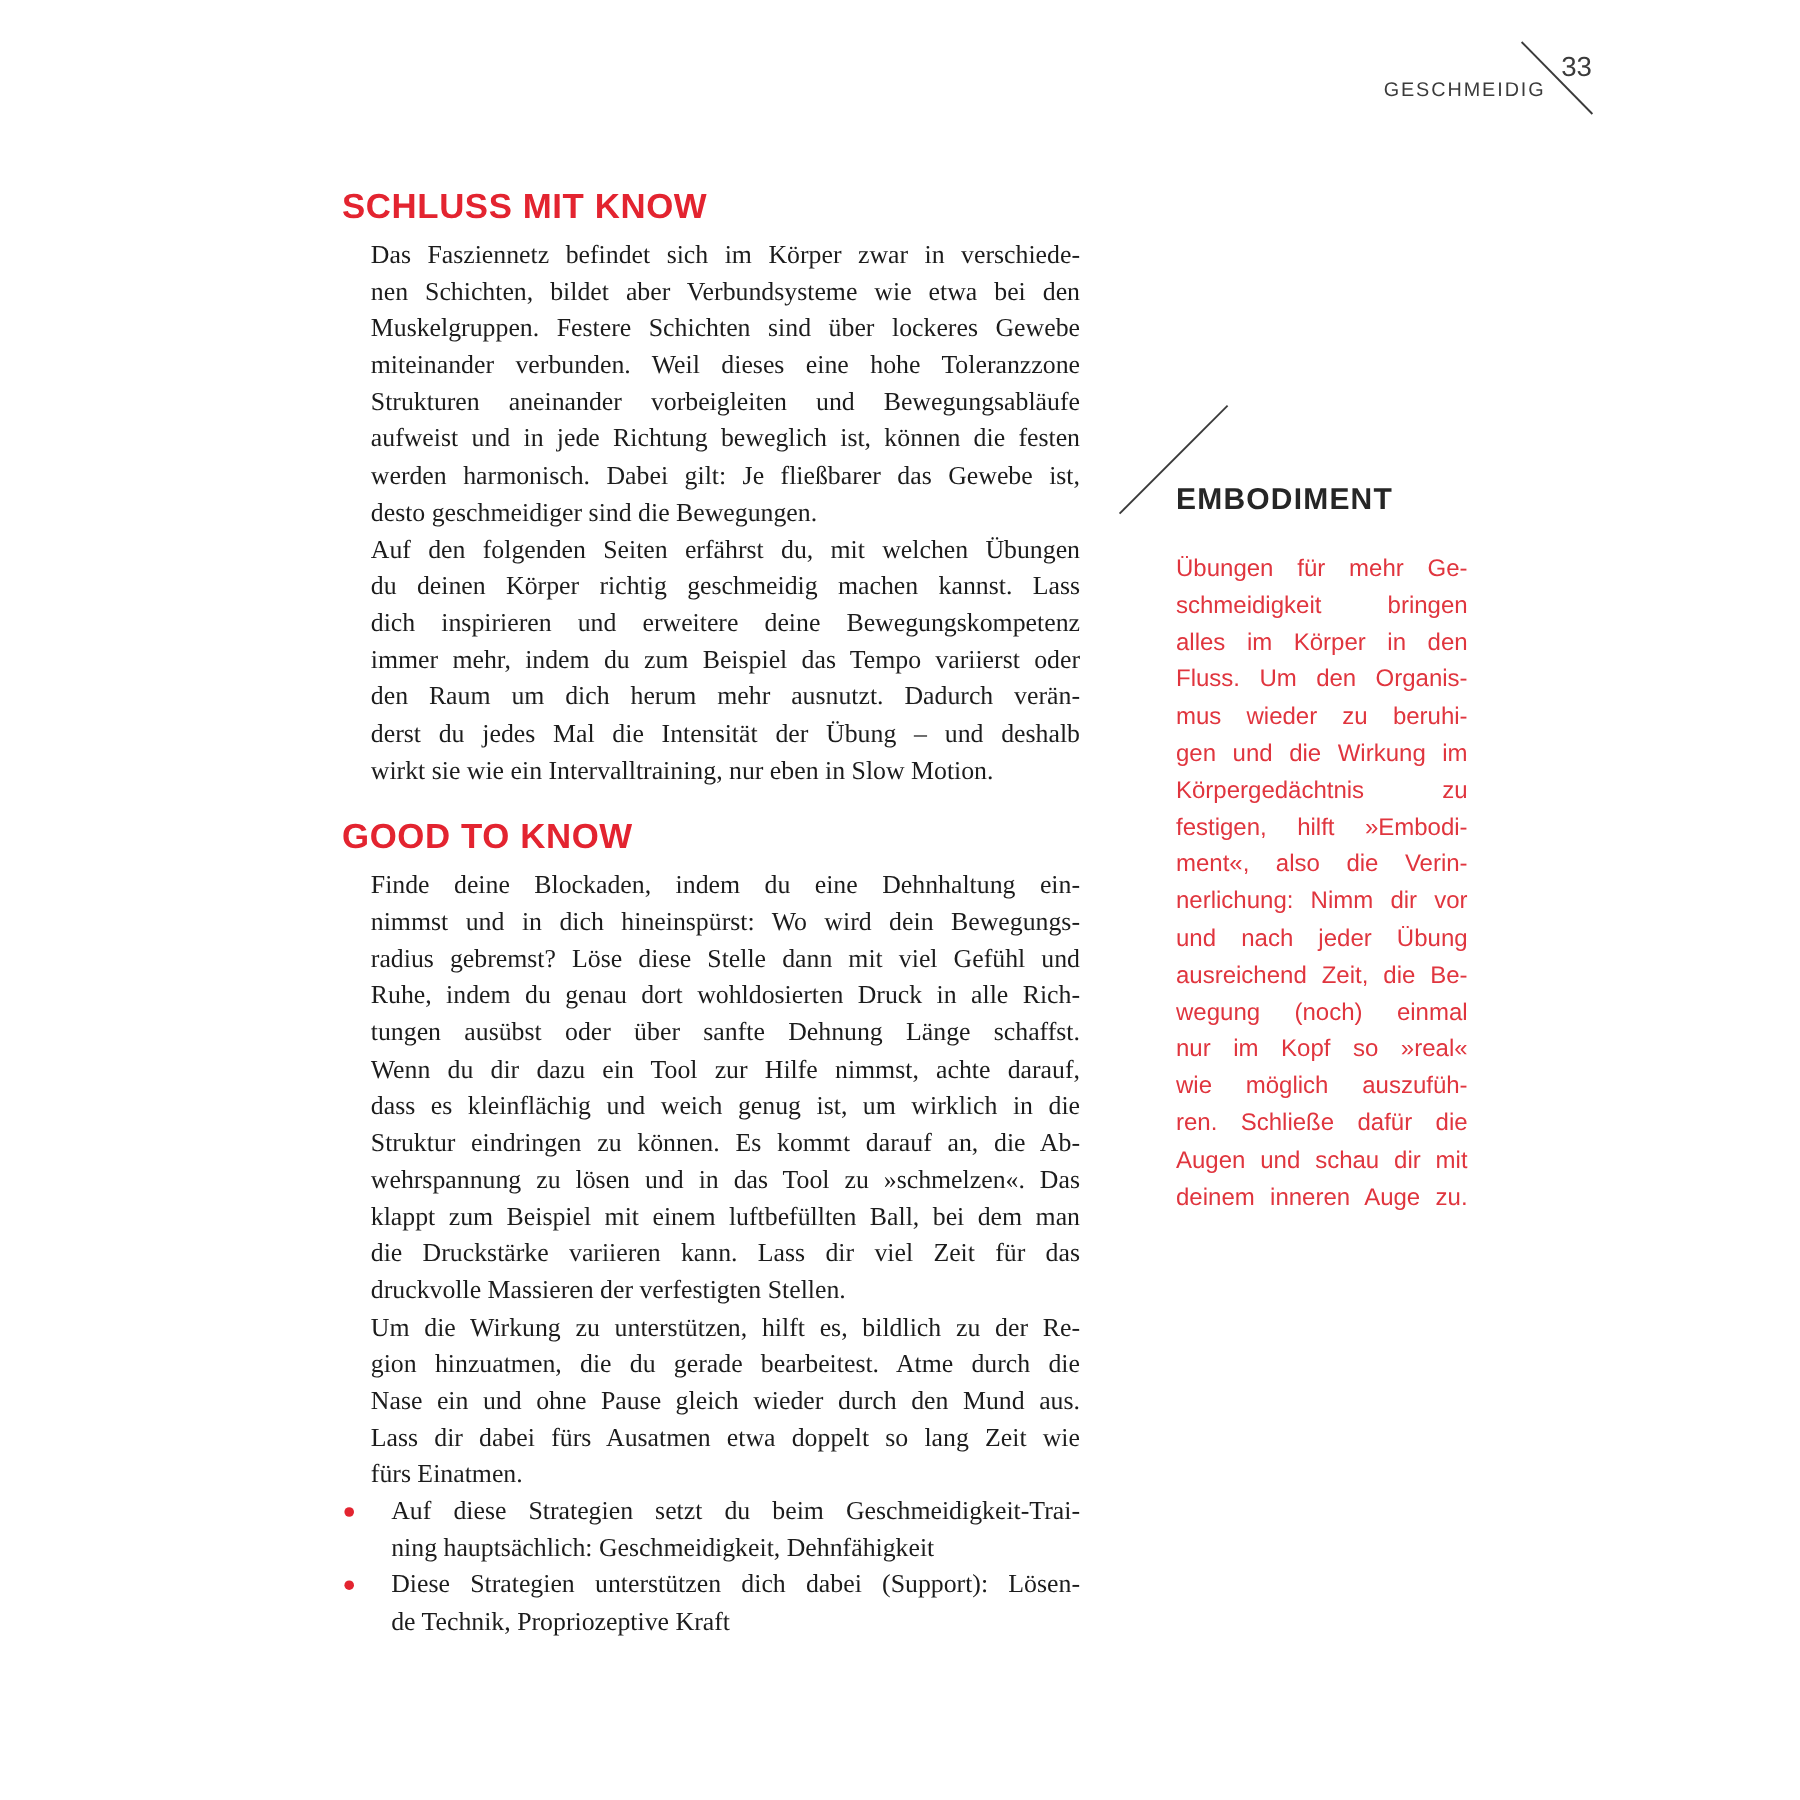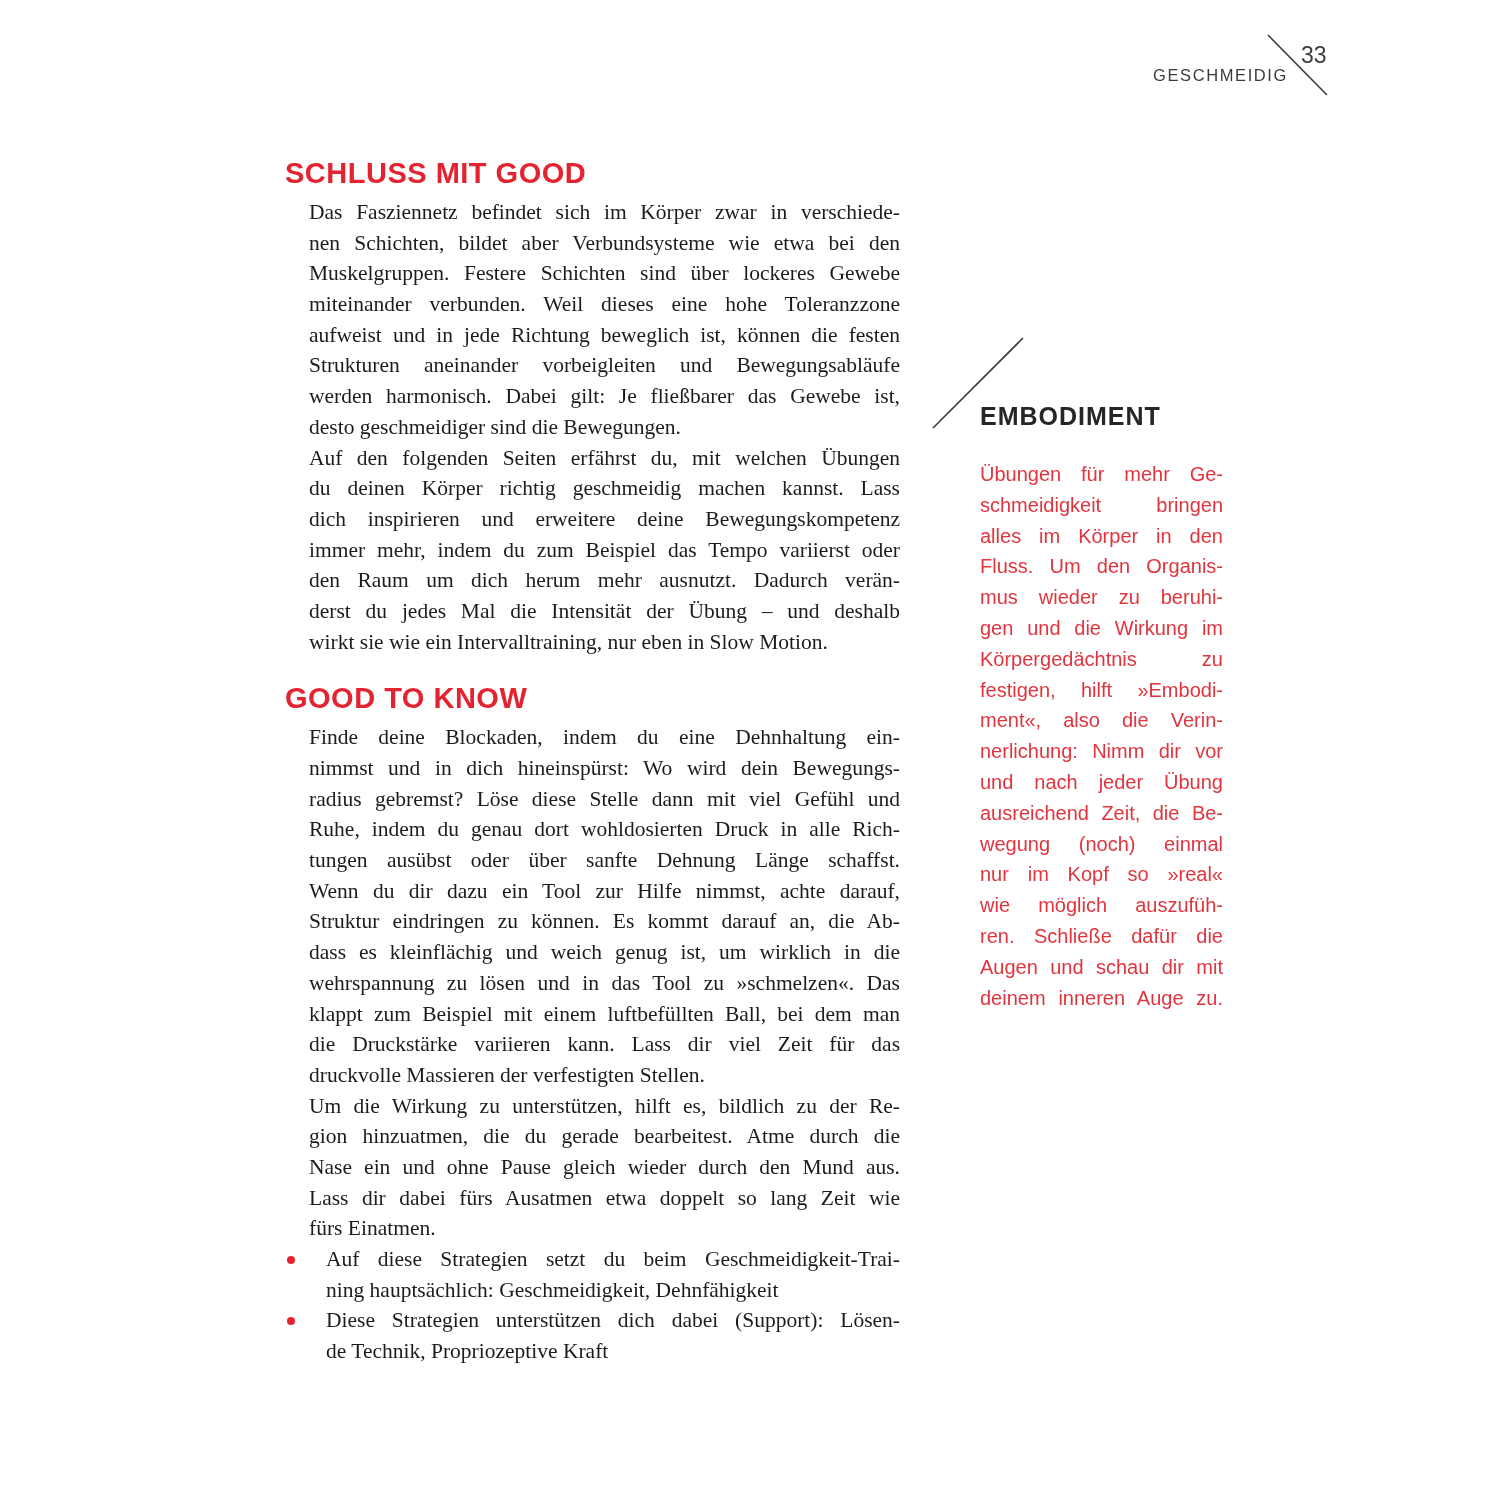--- a/index.html
+++ b/index.html
@@ -86,47 +86,47 @@
     <line x1="1268" y1="35" x2="1327" y2="95"></line>
     <line x1="933" y1="428" x2="1023" y2="338"></line>
   </svg>
 
   <div class="running-head">GESCHMEIDIG</div>
 
   <div class="page-number">33</div>
 
   <main class="article" id="article">
       <section class="sec">
-        <h1 class="sec-heading">SCHLUSS MIT GOOD</h1>
+        <h1 class="sec-heading">SCHLUSS MIT KNOW</h1>
         <div class="jline">Das Fasziennetz befindet sich im Körper zwar in verschiede-</div>
         <div class="jline">nen Schichten, bildet aber Verbundsysteme wie etwa bei den</div>
         <div class="jline">Muskelgruppen. Festere Schichten sind über lockeres Gewebe</div>
         <div class="jline">miteinander verbunden. Weil dieses eine hohe Toleranzzone</div>
+        <div class="jline">Strukturen aneinander vorbeigleiten und Bewegungsabläufe</div>
         <div class="jline">aufweist und in jede Richtung beweglich ist, können die festen</div>
-        <div class="jline">Strukturen aneinander vorbeigleiten und Bewegungsabläufe</div>
         <div class="jline">werden harmonisch. Dabei gilt: Je fließbarer das Gewebe ist,</div>
         <div class="jline pl">desto geschmeidiger sind die Bewegungen.</div>
         <div class="jline">Auf den folgenden Seiten erfährst du, mit welchen Übungen</div>
         <div class="jline">du deinen Körper richtig geschmeidig machen kannst. Lass</div>
         <div class="jline">dich inspirieren und erweitere deine Bewegungskompetenz</div>
         <div class="jline">immer mehr, indem du zum Beispiel das Tempo variierst oder</div>
         <div class="jline">den Raum um dich herum mehr ausnutzt. Dadurch verän-</div>
         <div class="jline">derst du jedes Mal die Intensität der Übung – und deshalb</div>
         <div class="jline pl">wirkt sie wie ein Intervalltraining, nur eben in Slow Motion.</div>
       </section>
       <section class="sec">
         <h1 class="sec-heading">GOOD TO KNOW</h1>
         <div class="jline">Finde deine Blockaden, indem du eine Dehnhaltung ein-</div>
         <div class="jline">nimmst und in dich hineinspürst: Wo wird dein Bewegungs-</div>
         <div class="jline">radius gebremst? Löse diese Stelle dann mit viel Gefühl und</div>
         <div class="jline">Ruhe, indem du genau dort wohldosierten Druck in alle Rich-</div>
         <div class="jline">tungen ausübst oder über sanfte Dehnung Länge schaffst.</div>
         <div class="jline">Wenn du dir dazu ein Tool zur Hilfe nimmst, achte darauf,</div>
+        <div class="jline">dass es kleinflächig und weich genug ist, um wirklich in die</div>
         <div class="jline">Struktur eindringen zu können. Es kommt darauf an, die Ab-</div>
-        <div class="jline">dass es kleinflächig und weich genug ist, um wirklich in die</div>
         <div class="jline">wehrspannung zu lösen und in das Tool zu »schmelzen«. Das</div>
         <div class="jline">klappt zum Beispiel mit einem luftbefüllten Ball, bei dem man</div>
         <div class="jline">die Druckstärke variieren kann. Lass dir viel Zeit für das</div>
         <div class="jline pl">druckvolle Massieren der verfestigten Stellen.</div>
         <div class="jline">Um die Wirkung zu unterstützen, hilft es, bildlich zu der Re-</div>
         <div class="jline">gion hinzuatmen, die du gerade bearbeitest. Atme durch die</div>
         <div class="jline">Nase ein und ohne Pause gleich wieder durch den Mund aus.</div>
         <div class="jline">Lass dir dabei fürs Ausatmen etwa doppelt so lang Zeit wie</div>
         <div class="jline pl">fürs Einatmen.</div>
         <div class="bullet">

